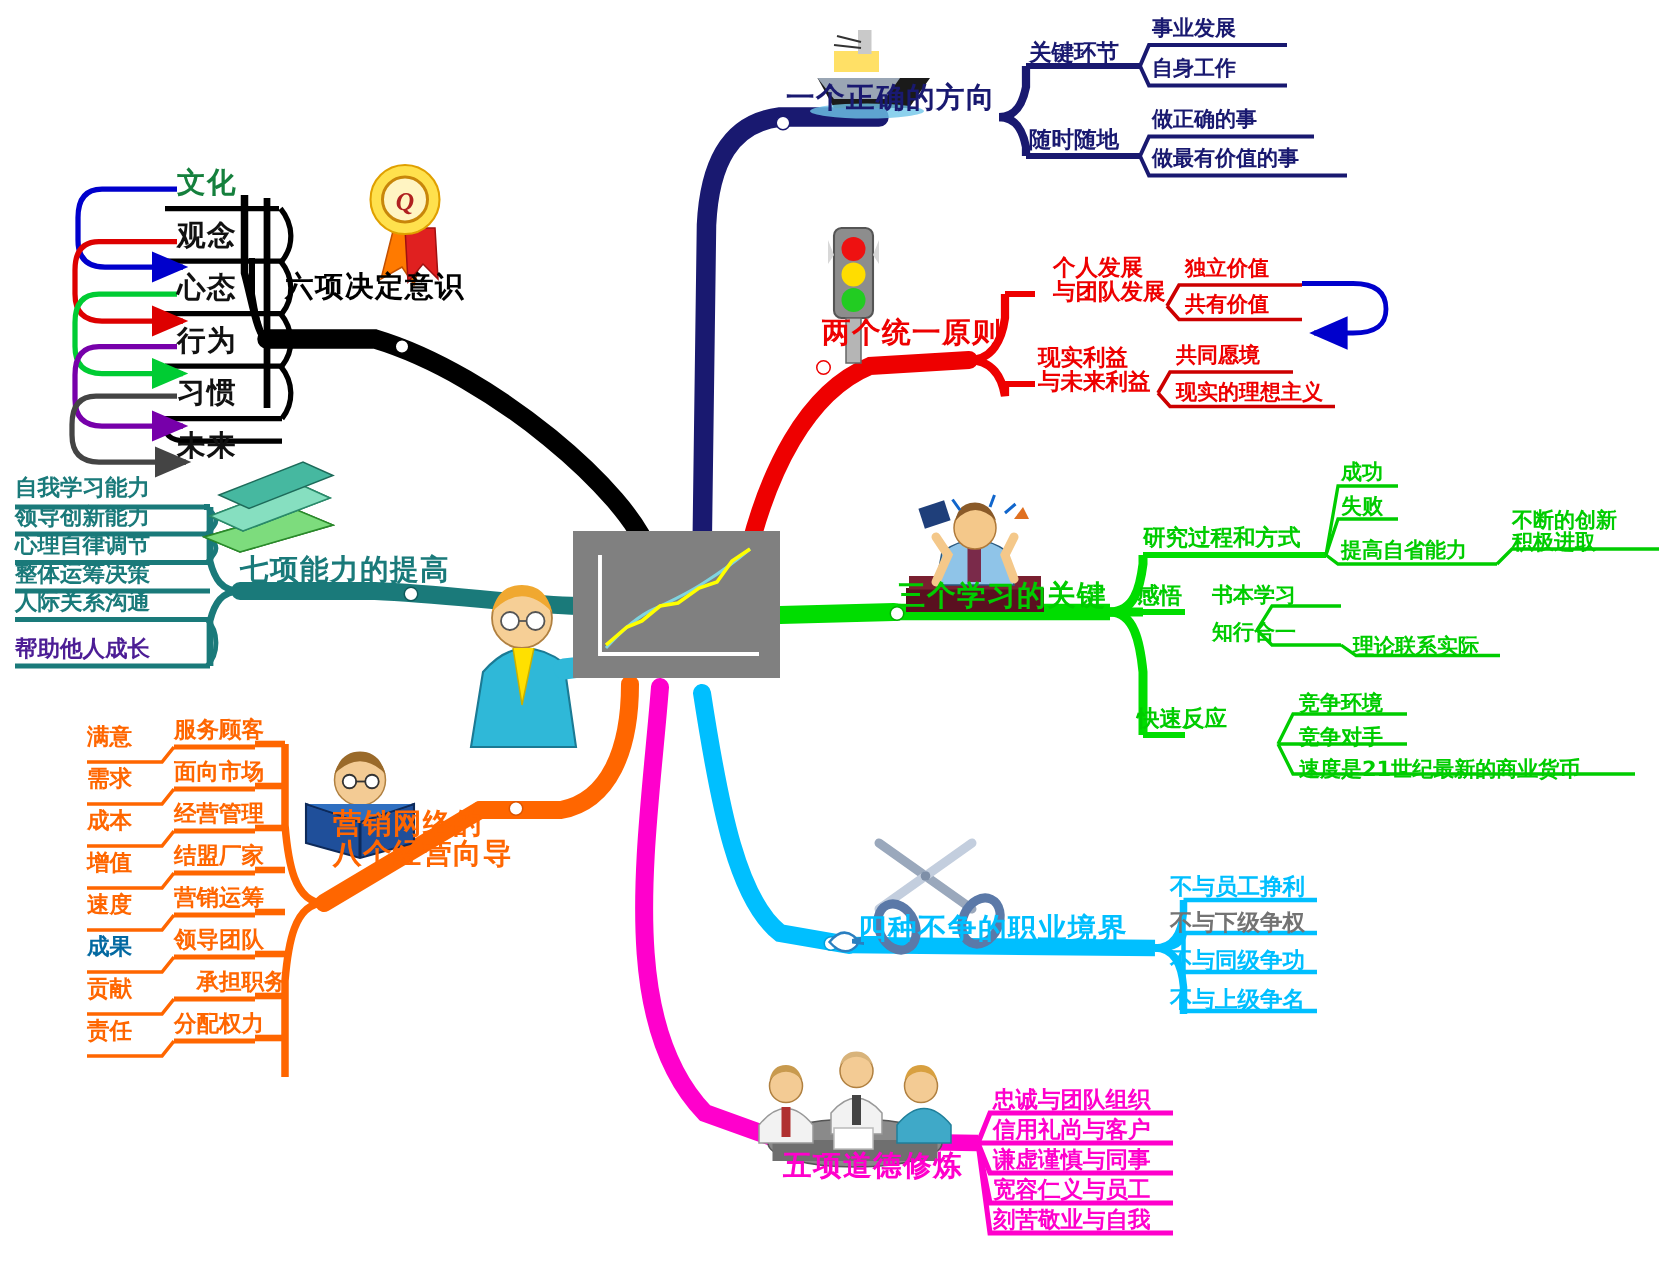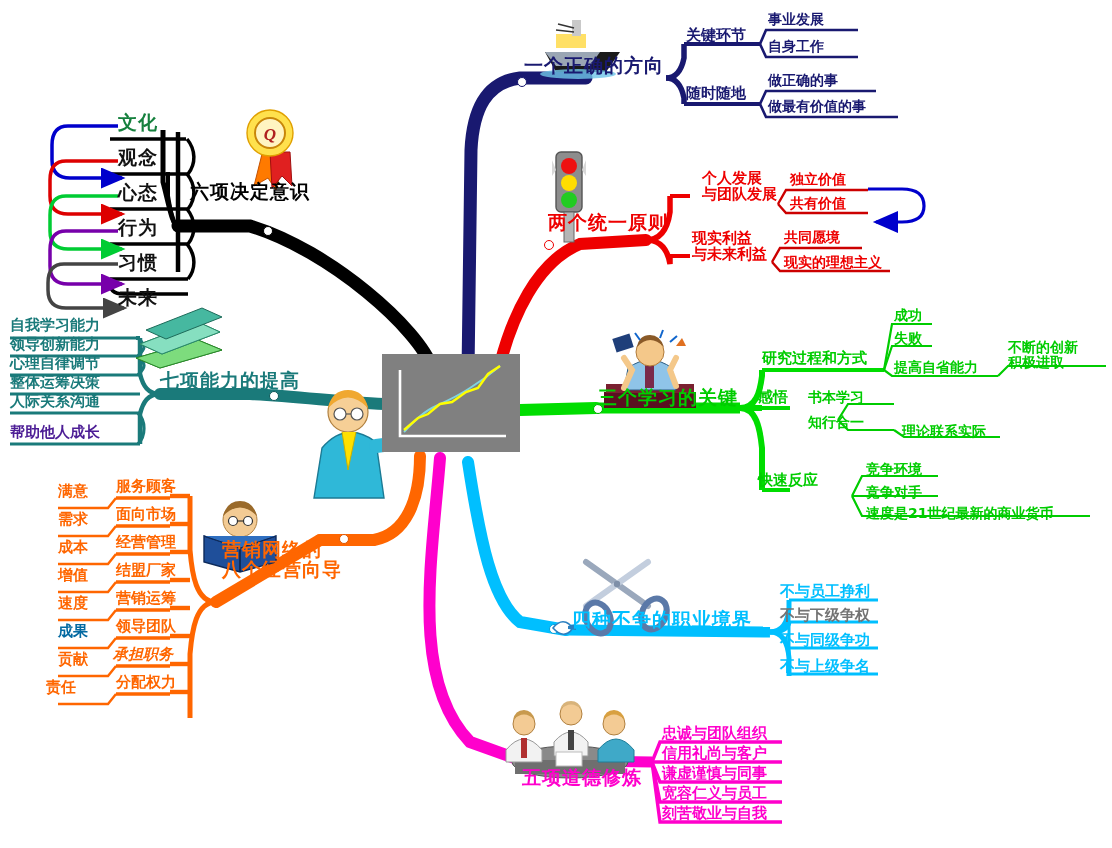--- a/index.html
+++ b/index.html
@@ -318,21 +318,21 @@
     <div>与未来利益</div>
   </div>
   <div class="lbl sm" style="left:790px;top:172px;color:#ee0000;">独立价值</div>
   <div class="lbl sm" style="left:790px;top:196px;color:#ee0000;">共有价值</div>
   <div class="lbl sm" style="left:784px;top:230px;color:#ee0000;">共同愿境</div>
   <div class="lbl sm" style="left:784px;top:255px;color:#ee0000;">现实的理想主义</div>
 
   <div class="lbl big" style="left:598px;top:388px;color:#00cc00;">三个学习的关键</div>
   <div class="lbl mid" style="left:762px;top:351px;color:#00cc00;">研究过程和方式</div>
   <div class="lbl mid" style="left:758px;top:390px;color:#00cc00;">感悟</div>
-  <div class="lbl mid" style="left:758px;top:473px;color:#00cc00;">快速反应</div>
+  <div class="lbl mid" style="left:758px;top:473px;color:#00cc00;font-family:Liberation Mono, monospace;">快速反应</div>
   <div class="lbl sm" style="left:894px;top:308px;color:#00cc00;">成功</div>
   <div class="lbl sm" style="left:894px;top:331px;color:#00cc00;">失败</div>
   <div class="lbl sm" style="left:894px;top:360px;color:#00cc00;">提高自省能力</div>
   <div class="lbl sm" style="left:1008px;top:340px;color:#00cc00;">
     <div>不断的创新</div>
     <div>积极进取</div>
   </div>
   <div class="lbl sm" style="left:808px;top:390px;color:#00cc00;">书本学习</div>
   <div class="lbl sm" style="left:808px;top:415px;color:#00cc00;">知行合一</div>
   <div class="lbl sm" style="left:902px;top:424px;color:#00cc00;">理论联系实际</div>
@@ -364,25 +364,25 @@
   <div class="lbl big" style="left:222px;top:540px;color:#ff6600;">
     <div>营销网络的</div>
     <div>八个经营向导</div>
   </div>
   <div class="lbl mid" style="left:116px;top:479px;color:#ff6600;">服务顾客</div>
   <div class="lbl mid" style="left:116px;top:507px;color:#ff6600;">面向市场</div>
   <div class="lbl mid" style="left:116px;top:535px;color:#ff6600;">经营管理</div>
   <div class="lbl mid" style="left:116px;top:563px;color:#ff6600;">结盟厂家</div>
   <div class="lbl mid" style="left:116px;top:591px;color:#ff6600;">营销运筹</div>
   <div class="lbl mid" style="left:116px;top:619px;color:#ff6600;">领导团队</div>
-  <div class="lbl mid" style="left:113px;top:647px;color:#ff6600;font-style:italic;">承担职务</div>
+  <div class="lbl mid" style="left:131px;top:647px;color:#ff6600;">承担职务</div>
   <div class="lbl mid" style="left:116px;top:675px;color:#ff6600;">分配权力</div>
 
   <div class="lbl mid" style="left:58px;top:484px;color:#ff6600;">满意</div>
   <div class="lbl mid" style="left:58px;top:512px;color:#ff6600;">需求</div>
   <div class="lbl mid" style="left:58px;top:540px;color:#ff6600;">成本</div>
   <div class="lbl mid" style="left:58px;top:568px;color:#ff6600;">增值</div>
   <div class="lbl mid" style="left:58px;top:596px;color:#ff6600;">速度</div>
   <div class="lbl mid" style="left:58px;top:624px;color:#0369a1;">成果</div>
   <div class="lbl mid" style="left:58px;top:652px;color:#ff6600;">贡献</div>
-  <div class="lbl mid" style="left:46px;top:680px;color:#ff6600;">责任</div>
+  <div class="lbl mid" style="left:58px;top:680px;color:#ff6600;">责任</div>
 
 </div>
 
 </body></html>

